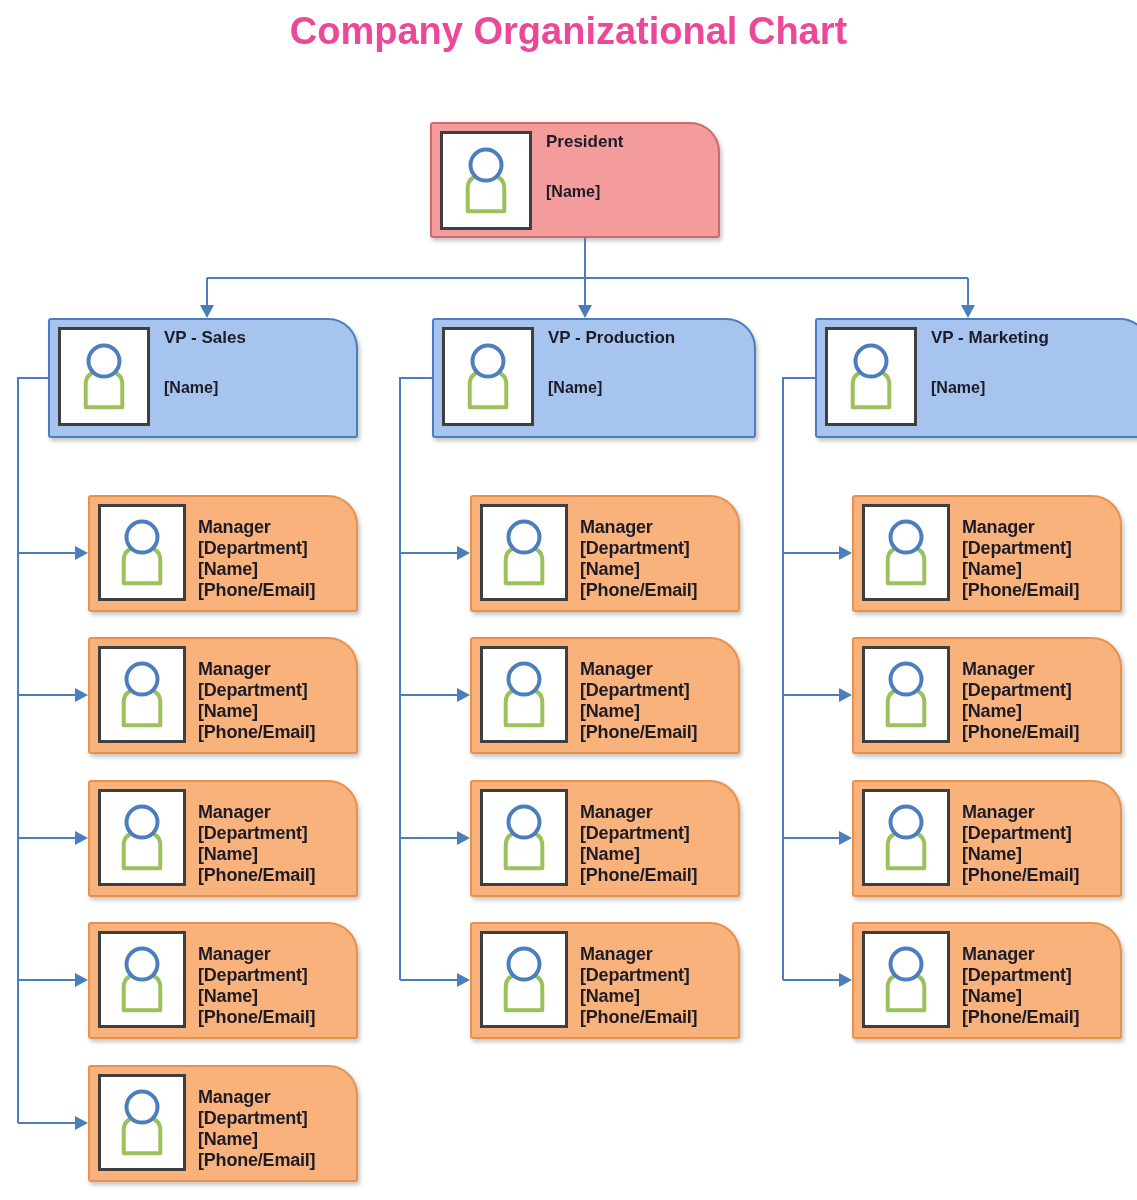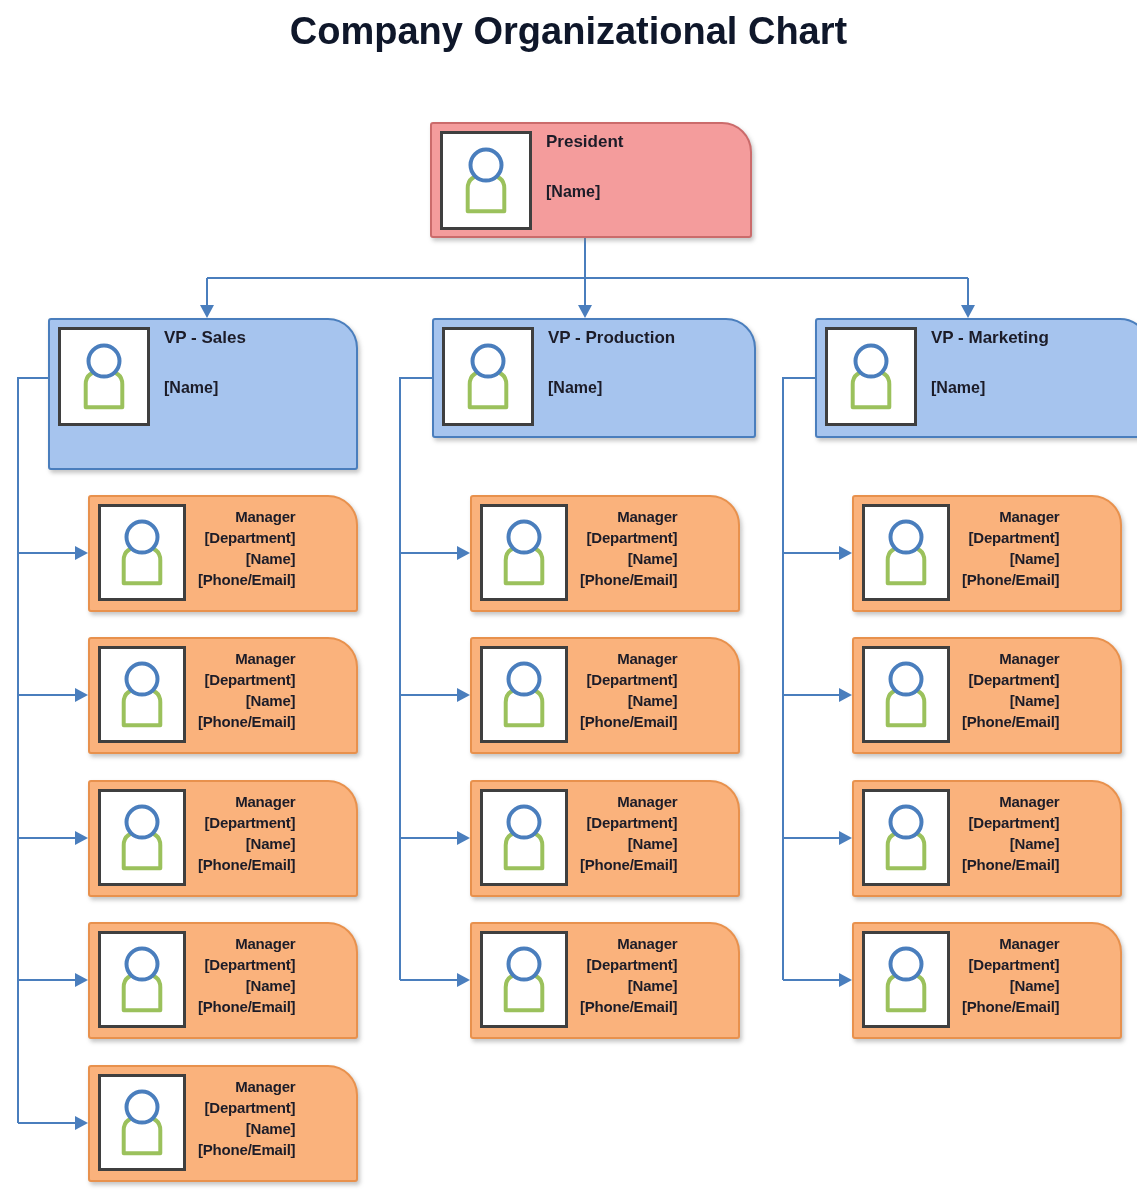--- a/index.html
+++ b/index.html
@@ -8,21 +8,21 @@
     width:1137px;height:1200px;
     background:#ffffff;
     font-family:"Liberation Sans", sans-serif;
     color:var(--text,#1c1c28);
     overflow:hidden;
   }
   .page-title{
     position:absolute;left:0;top:10px;width:100%;
     text-align:center;
     font-size:38px;font-weight:bold;
-    color:#0f172a;
+    color:#ec4899;
     letter-spacing:0px;
   }
   svg.connectors{
     position:absolute;left:0;top:0;z-index:1;
   }
   .cline{stroke:var(--connector,#4a7ebd);stroke-width:2;fill:none;}
   .ahead{fill:var(--connector,#4a7ebd);stroke:none;}
   .card{
     position:absolute;z-index:2;
     border:2px solid;
@@ -43,21 +43,21 @@
     margin:7px 0 0 8px;
   }
   .photo.exec{width:92px;height:99px;}
   .photo.mgr{width:88px;height:97px;}
   .photo svg{width:70px;height:80px;display:block;}
   .icon-head{fill:#ffffff;stroke:var(--icon-head,#4a7ebd);stroke-width:5;}
   .icon-body{fill:none;stroke:var(--icon-body,#9bc15c);stroke-width:5;stroke-linejoin:round;}
   .etext{margin:8px 0 0 14px;}
   .etitle{font-size:17px;font-weight:bold;}
   .ename{font-size:16px;font-weight:bold;margin-top:31px;}
-  .mtext{margin:9px 0 0 12px;font-size:15px;font-weight:bold;line-height:21px;letter-spacing:-0.2px;text-align:right;}
+  .mtext{margin:20px 0 0 12px;font-size:18px;font-weight:bold;line-height:21px;letter-spacing:-0.2px;}
 </style>
 </head>
 <body>
 
 <svg width="0" height="0" style="position:absolute" aria-hidden="true">
   <symbol id="person-sym" viewBox="0 0 88 96">
     <path class="icon-body" d="M 21,86 L 21,57 Q 21,40 44,40 Q 67,40 67,57 L 67,86 Z"></path>
     <circle class="icon-head" cx="44" cy="28" r="19.5"></circle>
   </symbol>
 </svg>
@@ -84,33 +84,33 @@
   <path class="ahead" d="M457,831 L457,845 L470,838 Z"></path>
   <path class="ahead" d="M457,973 L457,987 L470,980 Z"></path>
 
   <path class="cline" d="M815,378 H783 V980 M783,553 H839 M783,695 H839 M783,838 H839 M783,980 H839"></path>
   <path class="ahead" d="M839,546 L839,560 L852,553 Z"></path>
   <path class="ahead" d="M839,688 L839,702 L852,695 Z"></path>
   <path class="ahead" d="M839,831 L839,845 L852,838 Z"></path>
   <path class="ahead" d="M839,973 L839,987 L852,980 Z"></path>
 </svg>
 
-<div class="card president" style="left:430px;top:122px;width:322px;height:116px">
+<div class="card president" style="left:430px;top:122px;width:290px;height:116px">
   <div class="photo exec">
     <svg viewBox="0 0 88 96">
         <use href="#person-sym"></use>
       </svg>
   </div>
   <div class="etext">
     <div class="etitle">President</div>
     <div class="ename">[Name]</div>
   </div>
 </div>
 
-<div class="card vp" style="left:48px;top:318px;width:310px;height:152px">
+<div class="card vp" style="left:48px;top:318px;width:310px;height:120px">
   <div class="photo exec">
     <svg viewBox="0 0 88 96">
         <use href="#person-sym"></use>
       </svg>
   </div>
   <div class="etext">
     <div class="etitle">VP - Sales</div>
     <div class="ename">[Name]</div>
   </div>
 </div>

